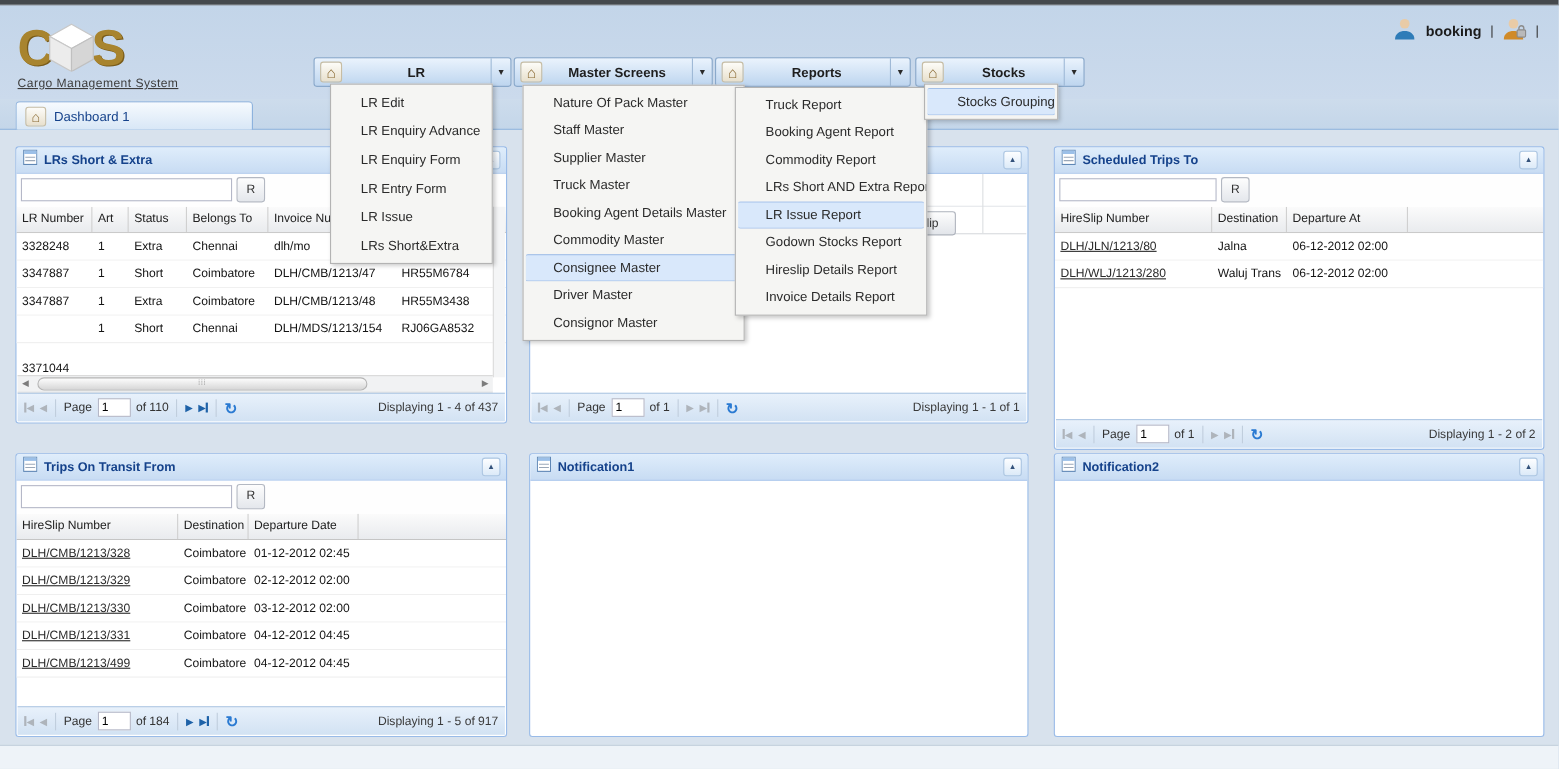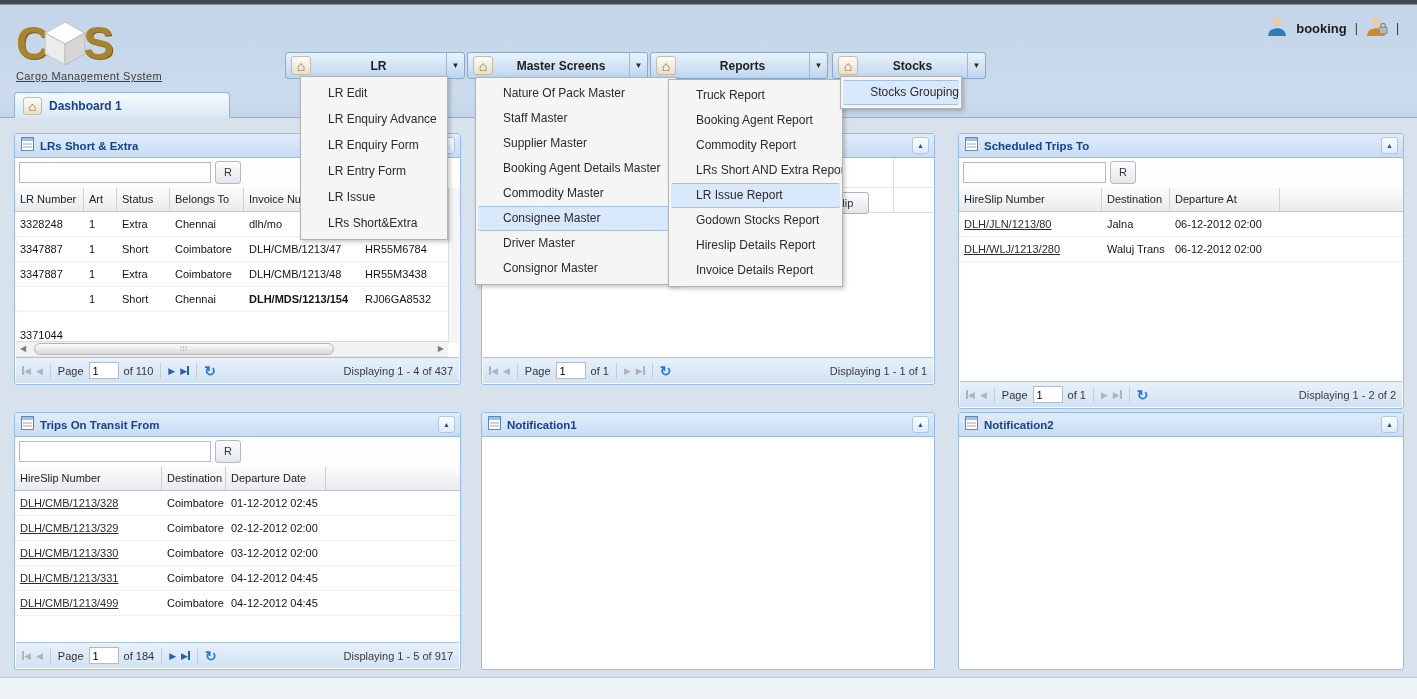--- a/index.html
+++ b/index.html
@@ -46,21 +46,21 @@
   #menu-reports { left:668px; top:79px; width:175px; }
   #menu-stocks { left:840px; top:76px; width:122px; }
   #menu-stocks .menu-item { padding-left:0; text-align:right; }
 
   
   #tabstrip { position:absolute; left:0; top:90px; width:1417px; height:28px; border-bottom:1px solid #8db2dd; background:linear-gradient(#cddcec,#c4d6e9); }
   #tab-dash { position:absolute; left:14px; top:2px; width:216px; height:26px; background:linear-gradient(#f6fafe,#d8e7f6);
               border:1px solid #8db2dd; border-bottom:none; border-radius:4px 4px 0 0; display:flex; align-items:center; gap:7px; padding-left:8px; cursor:pointer; }
   #tab-dash .home-ic { width:19px; height:18px; text-align:center; line-height:17px; font-size:13px; color:#8a6a33;
               background:linear-gradient(#fdfcf8,#e8e0cd); border:1px solid #c7bda4; border-radius:3px; }
-  #tab-dash .tlabel { font-size:12px; font-weight:bold; color:#15428b; }
+  #tab-dash .tlabel { font-size:12px; font-weight:normal; color:#15428b; }
 
   
   .panel { position:absolute; background:#fff; border:1px solid #99bbe8; border-radius:3px; overflow:hidden; z-index:1; }
   .p-hd { position:relative; height:24px; background:linear-gradient(#dfedfb,#c8dcf3); border-bottom:1px solid #99bbe8;
           display:flex; align-items:center; padding-left:6px; gap:6px; }
   .p-title { font-size:11.5px; font-weight:bold; color:#15428b; }
   .collapse-btn { position:absolute; right:5px; top:3px; width:17px; height:17px; border:1px solid #aec7e2; border-radius:3px;
           background:linear-gradient(#fdfeff,#dceaf8); text-align:center; line-height:15px; font-size:7px; color:#33527b; cursor:pointer; }
   .doc-ic { display:inline-block; }
 
@@ -224,21 +224,21 @@
       <span class="gcell" style="width:53px;">Extra</span>
       <span class="gcell" style="width:74px;">Coimbatore</span>
       <span class="gcell" style="width:116px;">DLH/CMB/1213/48</span>
       <span class="gcell" style="width:92px;">HR55M3438</span>
     </div>
     <div class="grow">
       <span class="gcell" style="width:69px;margin-top:36px;">3371044</span>
       <span class="gcell" style="width:33px;">1</span>
       <span class="gcell" style="width:53px;">Short</span>
       <span class="gcell" style="width:74px;">Chennai</span>
-      <span class="gcell" style="width:116px;font-weight:bold;">DLH/MDS/1213/154</span>
+      <span class="gcell" style="width:116px;">DLH/MDS/1213/154</span>
       <span class="gcell" style="width:92px;">RJ06GA8532</span>
     </div>
     <div class="vscroll" style="top:54px; height:155px;"></div>
     <div class="hscroll" style="bottom:27px;">
       <span class="hs-arrow" style="left:4px;">◀</span>
       <span class="hs-thumb"></span>
       <span class="hs-arrow" style="right:4px;">▶</span>
     </div>
     <div class="pager">
       <span class="pbtn dis">
@@ -461,20 +461,21 @@
     <div class="menu-item">LR Enquiry Form</div>
     <div class="menu-item">LR Entry Form</div>
     <div class="menu-item">LR Issue</div>
     <div class="menu-item">LRs Short&amp;Extra</div>
   </div>
 
   <div class="menu" id="menu-master">
     <div class="menu-item">Nature Of Pack Master</div>
     <div class="menu-item">Staff Master</div>
     <div class="menu-item">Supplier Master</div>
+    <div class="menu-item">Truck Master</div>
     <div class="menu-item">Booking Agent Details Master</div>
     <div class="menu-item">Commodity Master</div>
     <div class="menu-item hl">Consignee Master</div>
     <div class="menu-item">Driver Master</div>
     <div class="menu-item">Consignor Master</div>
   </div>
 
   <div class="menu" id="menu-reports">
     <div class="menu-item">Truck Report</div>
     <div class="menu-item">Booking Agent Report</div>

